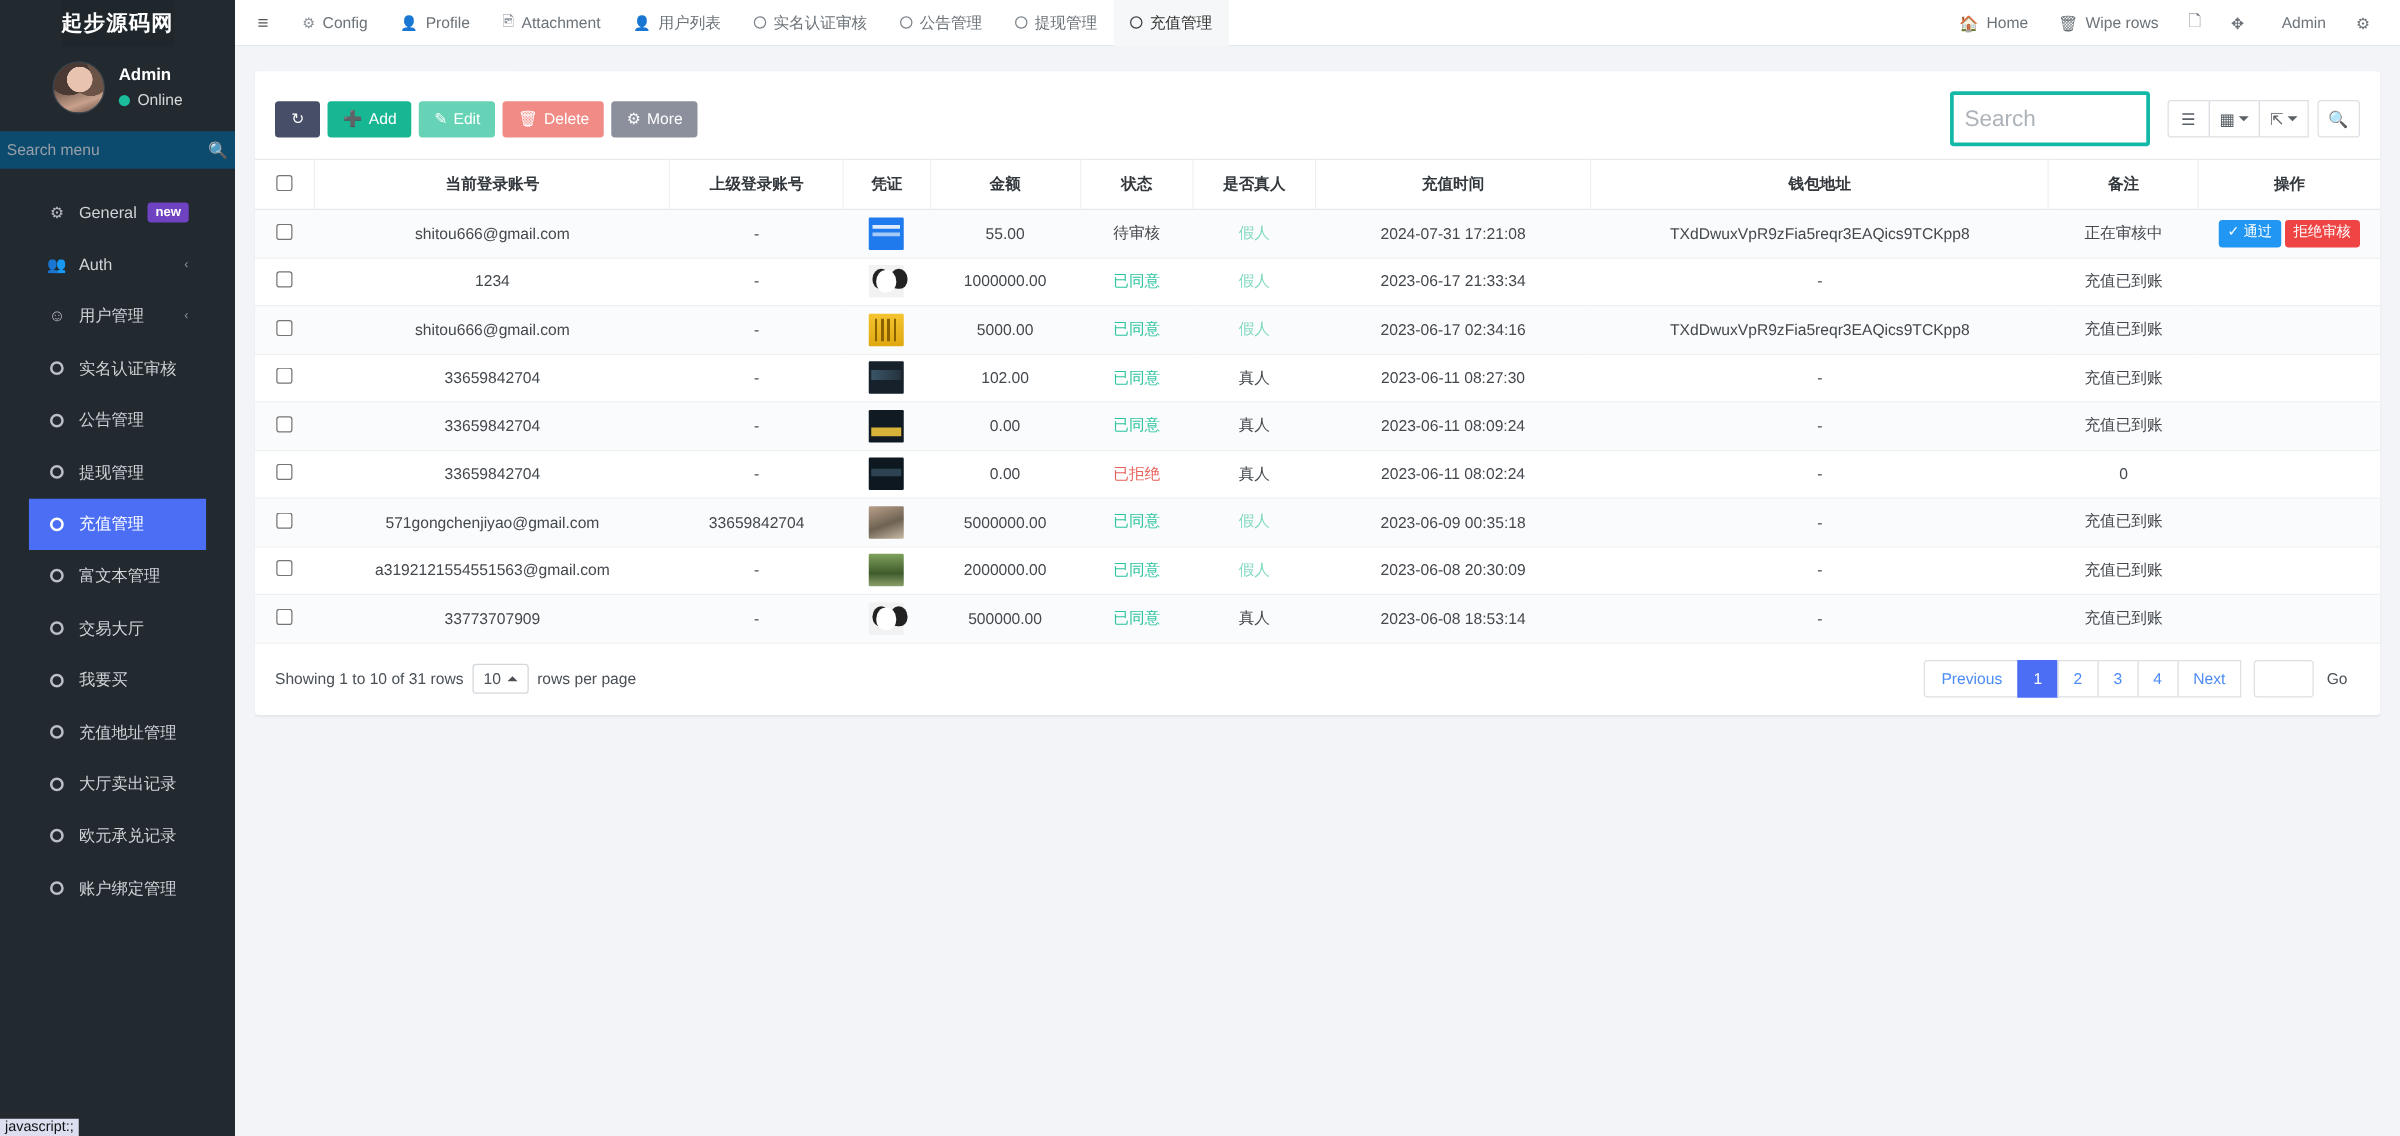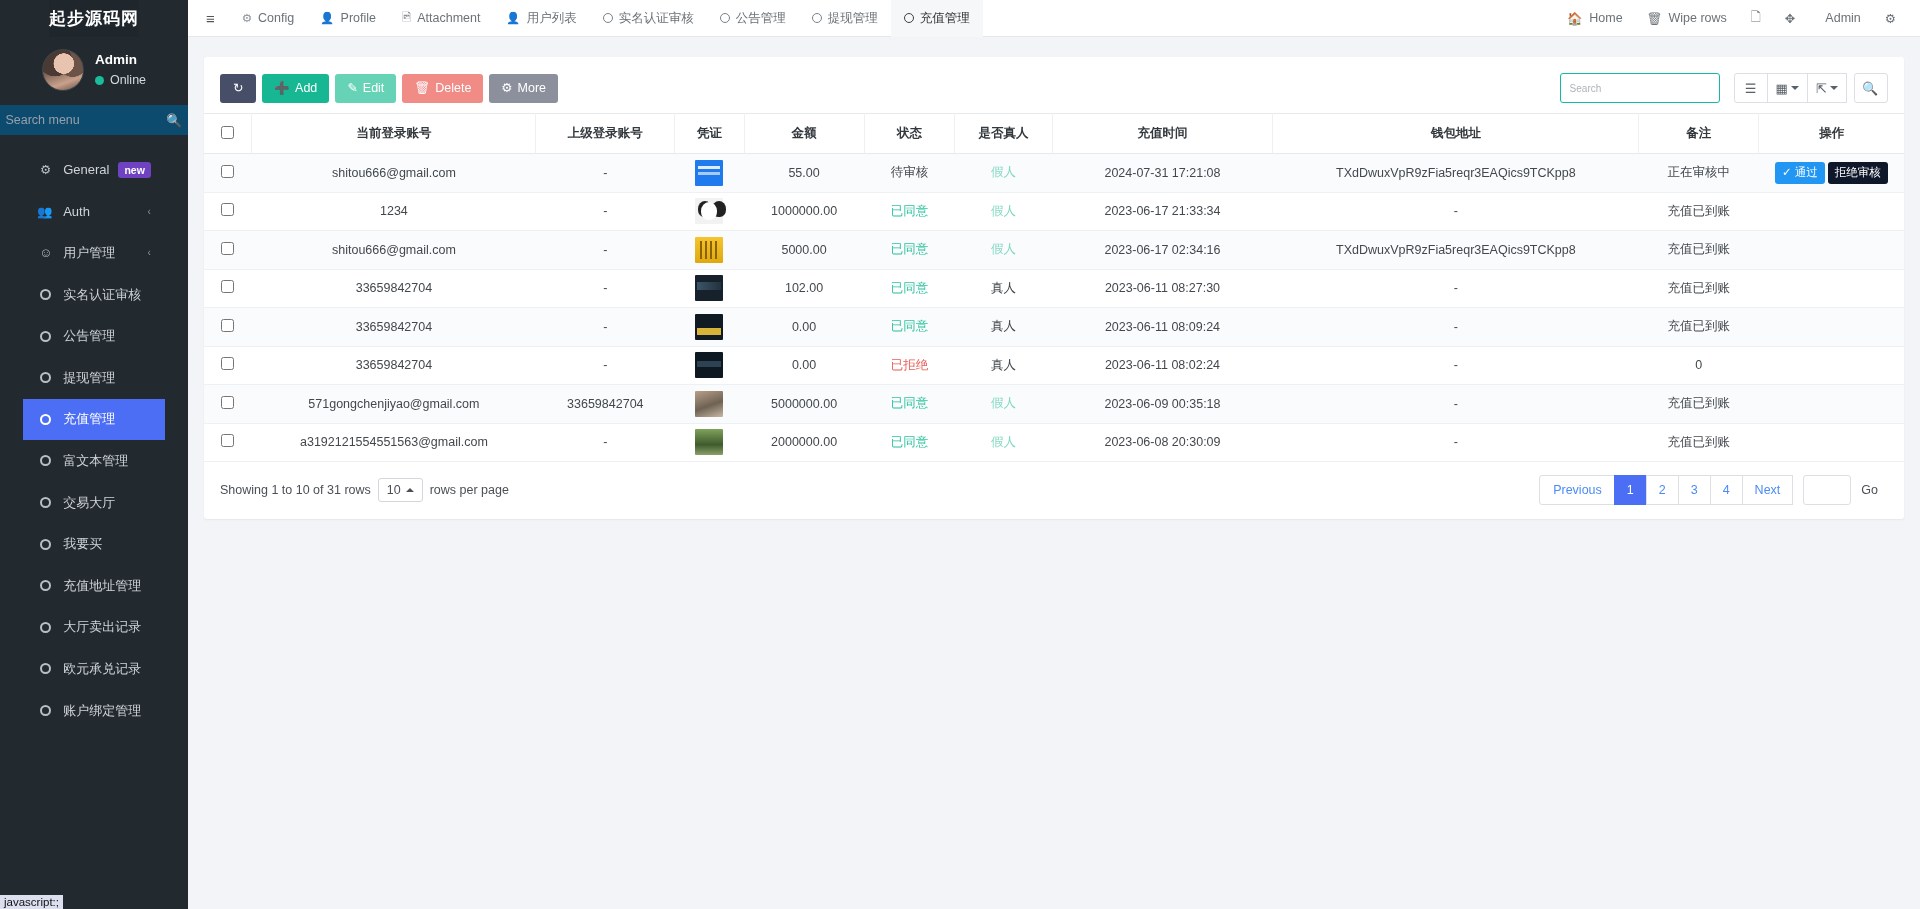--- a/index.html
+++ b/index.html
@@ -115,22 +115,22 @@
     align-items: center; gap: 5px; line-height: 1.2;
   }
   .btn-refresh { background: #474e68; padding: 7px 13px; }
   .btn-add { background: #17b794; }
   .btn-edit { background: #67d3b6; }
   .btn-delete { background: #f08b86; }
   .btn-more { background: #8b909c; }
 
   .toolbar-right { margin-left: auto; display: flex; align-items: center; }
   .searchbox {
-    width: 160px; height: 30px; border: 1px solid #14b8a6; border-radius: 3px;
-    padding: 0 9px; font-size: 10px; color: #555; outline: none; font-family: inherit;
+    width: 160px; height: 44px; border: 3px solid #14b8a6; border-radius: 3px;
+    padding: 0 9px; font-size: 18px; color: #555; outline: none; font-family: inherit;
     margin-right: 14px;
   }
   .searchbox::placeholder { color: #adb3b9; }
   .tbtn-group { display: flex; }
   .tbtn {
     height: 30px; min-width: 34px; border: 1px solid #dcdfe3; background: #fff;
     display: flex; align-items: center; justify-content: center; gap: 3px;
     color: #5a6067; font-size: 13px; cursor: pointer; padding: 0 8px;
     margin-left: -1px;
   }
@@ -177,21 +177,21 @@
   .th-photo { background: linear-gradient(160deg,#b9a089 0%,#6e6253 55%,#c8b9a4 100%); }
   .th-green { background: linear-gradient(180deg,#7fa25c 0%,#3f5b2c 60%,#8aa06a 100%); }
   .th-desk { background: linear-gradient(170deg,#e8e2d6 0%,#9d8d79 50%,#55473a 100%); }
 
   .btn-approve, .btn-reject {
     border: 0; color: #fff; font-size: 11.5px; font-family: inherit;
     padding: 4px 7px; border-radius: 3px; cursor: pointer; line-height: 1.2;
     display: inline-flex; align-items: center; gap: 3px;
   }
   .btn-approve { background: #2196f3; }
-  .btn-reject { background: #0f172a; margin-left: 3px; }
+  .btn-reject { background: #ef4444; margin-left: 3px; }
 
   
   .pagination-bar {
     display: flex; align-items: center; padding: 13px 16px 14px 16px;
     font-size: 12.5px; color: #4a5056;
   }
   .rows-select {
     border: 1px solid #d3d7db; background: #fff; border-radius: 3px;
     padding: 4px 8px; font-size: 12.5px; color: #4a5056; margin: 0 7px;
     display: inline-flex; align-items: center; gap: 5px; cursor: pointer; font-family: inherit;
@@ -557,20 +557,33 @@
               <td>-</td>
               <td><span class="thumb th-green"></span></td>
               <td>2000000.00</td>
               <td><span class="st-green">已同意</span></td>
               <td><span class="person-fake">假人</span></td>
               <td>2023-06-08 20:30:09</td>
               <td>-</td>
               <td>充值已到账</td>
               <td></td>
             </tr>
+            <tr>
+              <td><input type="checkbox" style=""></td>
+              <td><span>33773707909</span></td>
+              <td>-</td>
+              <td><span class="thumb th-panda"></span></td>
+              <td>500000.00</td>
+              <td><span class="st-green">已同意</span></td>
+              <td><span class="person-real">真人</span></td>
+              <td>2023-06-08 18:53:14</td>
+              <td>-</td>
+              <td>充值已到账</td>
+              <td></td>
+            </tr>
           </tbody>
       </table>
 
       <div class="pagination-bar">
         <span>Showing 1 to 10 of 31 rows</span>
         <button class="rows-select">
           <span>10</span>
           <span class="caret-up"></span>
         </button>
         <span>rows per page</span>

